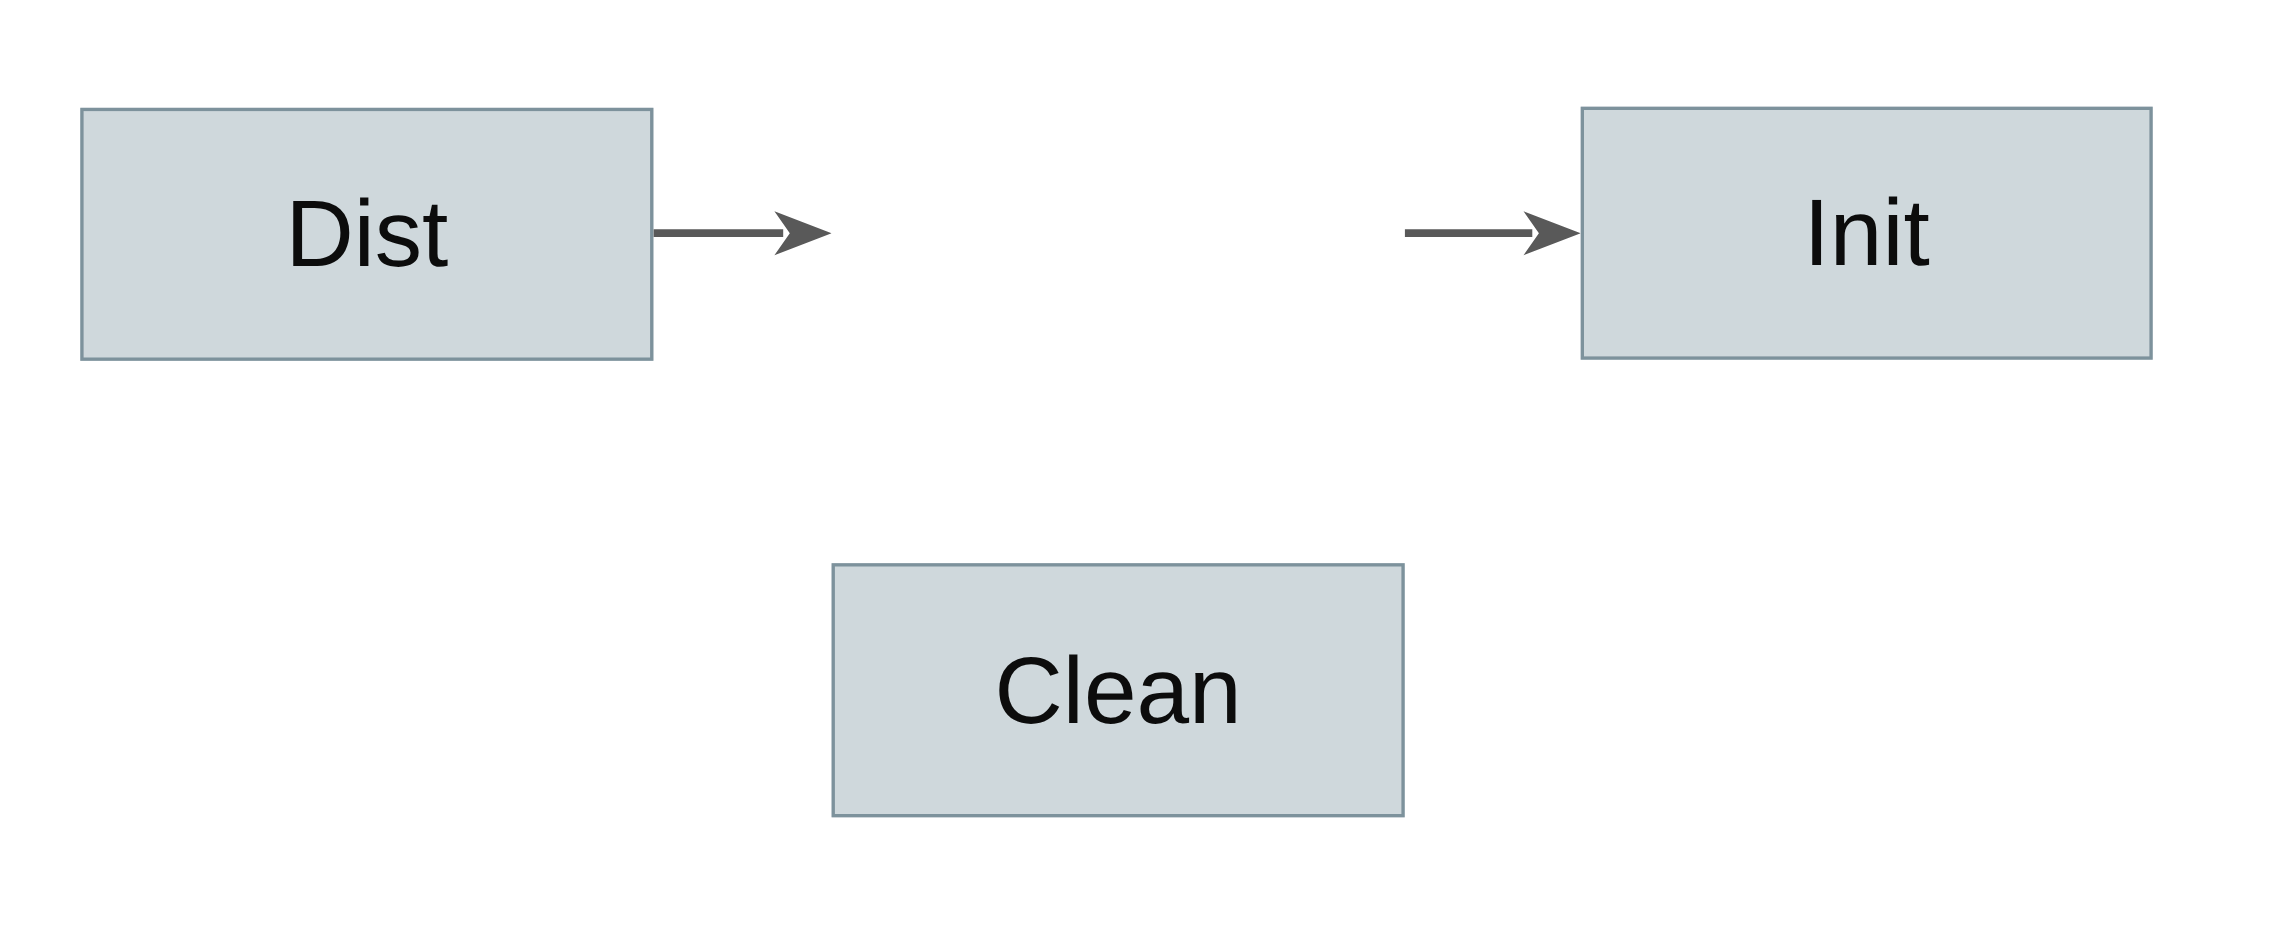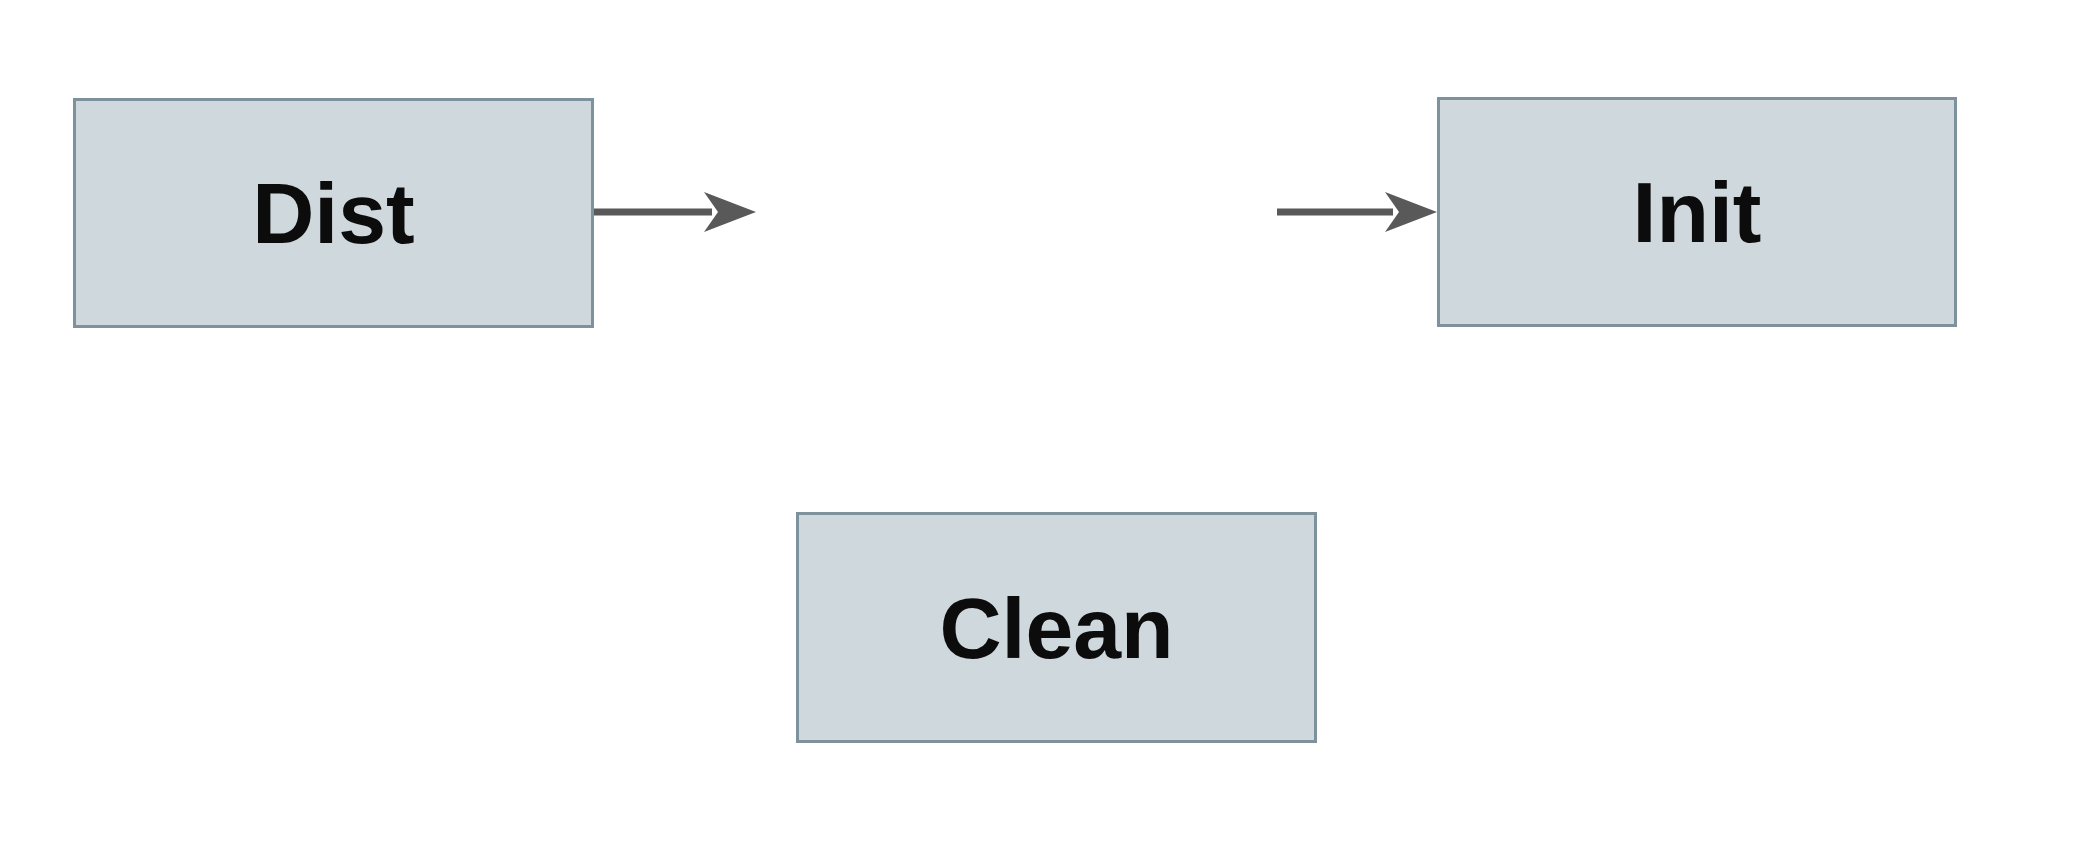--- a/index.html
+++ b/index.html
@@ -24,30 +24,30 @@
   .node {
     position: absolute;
     background: var(--node-fill);
     border: 3px solid var(--node-border);
     display: flex;
     align-items: center;
     justify-content: center;
   }
   .node-label {
     font-size: 86px;
-    font-weight: 700;
+    font-weight: 400;
     color: var(--label);
     letter-spacing: 0px;
     line-height: 1;
     user-select: none;
   }
   .node-dist    { left: 73px;   top: 98px;  width: 521px; height: 230px; }
   .node-compile { left: 756px;  top: 98px;  width: 521px; height: 230px; }
   .node-init    { left: 1437px; top: 97px;  width: 520px; height: 230px; }
-  .node-clean   { left: 756px;  top: 512px; width: 521px; height: 231px; margin-left: 40px; }
+  .node-clean   { left: 756px;  top: 512px; width: 521px; height: 231px; }
   .arrow { position: absolute; display: block; }
   .arrow-1 { left: 594px;  top: 189px; }
   .arrow-2 { left: 1277px; top: 189px; }
 </style>
 </head>
 <body>
 
 <div class="canvas">
 
   <div class="node node-dist">

